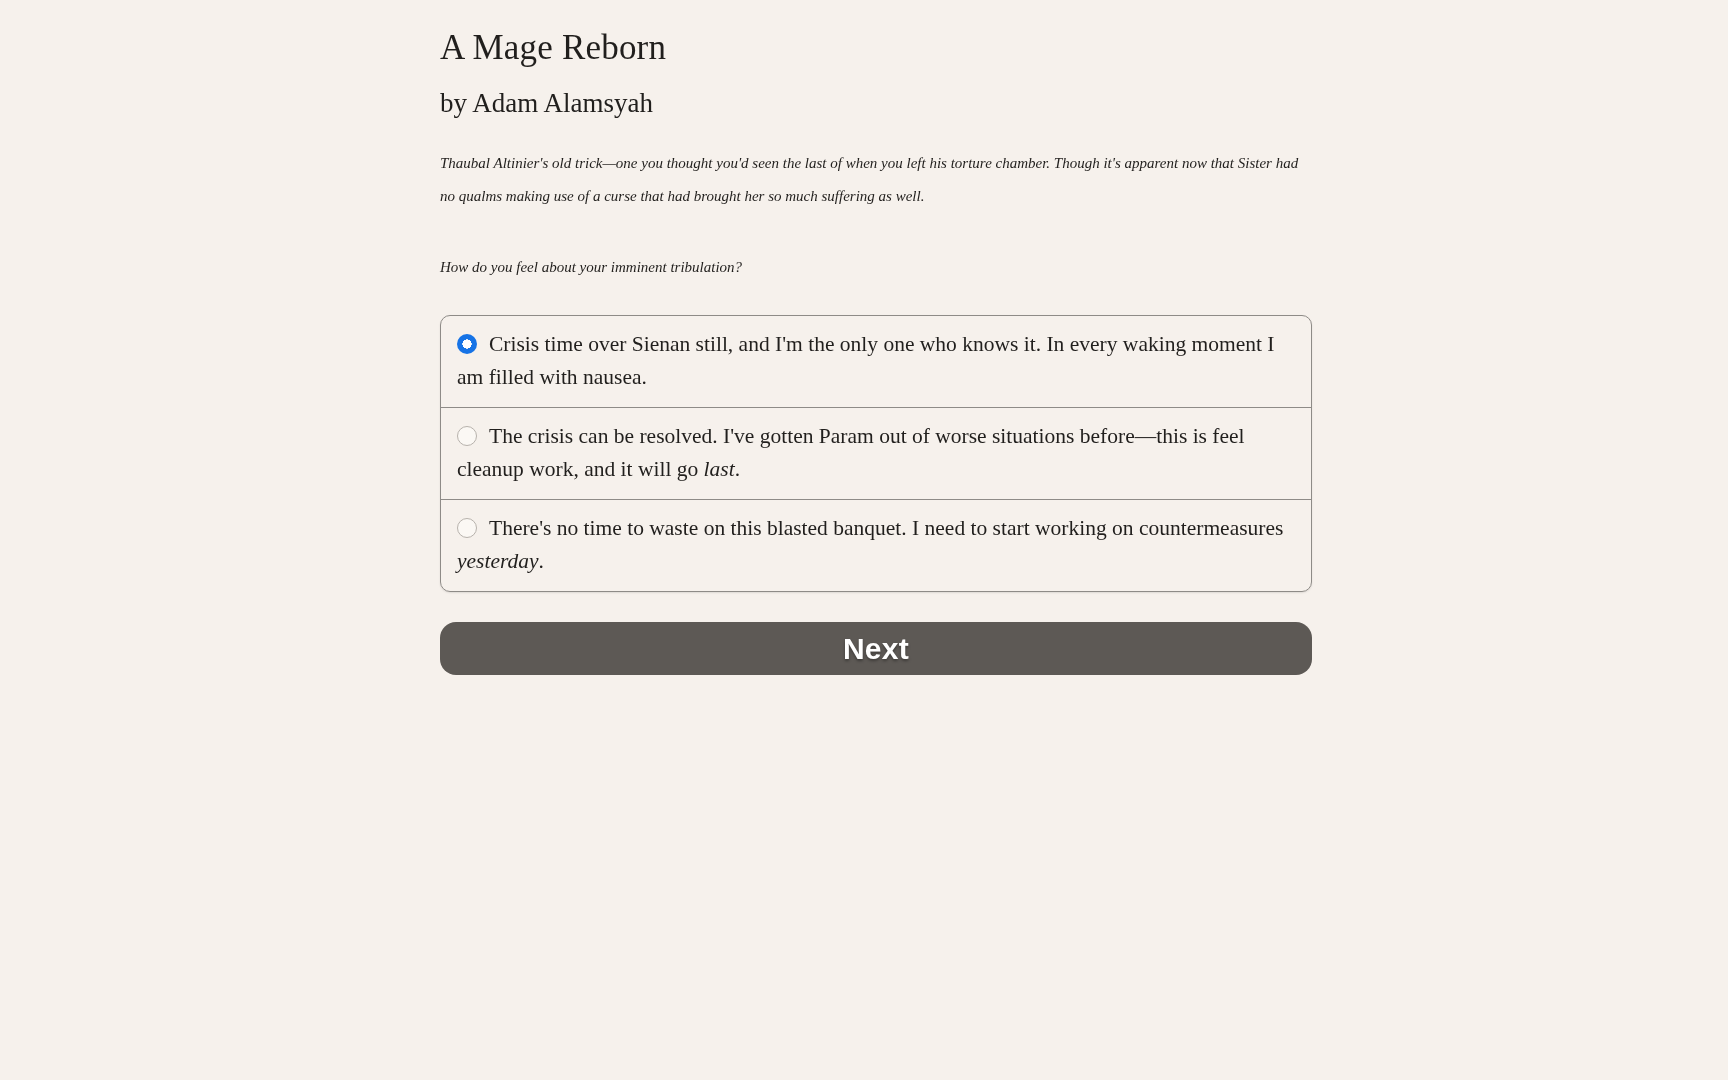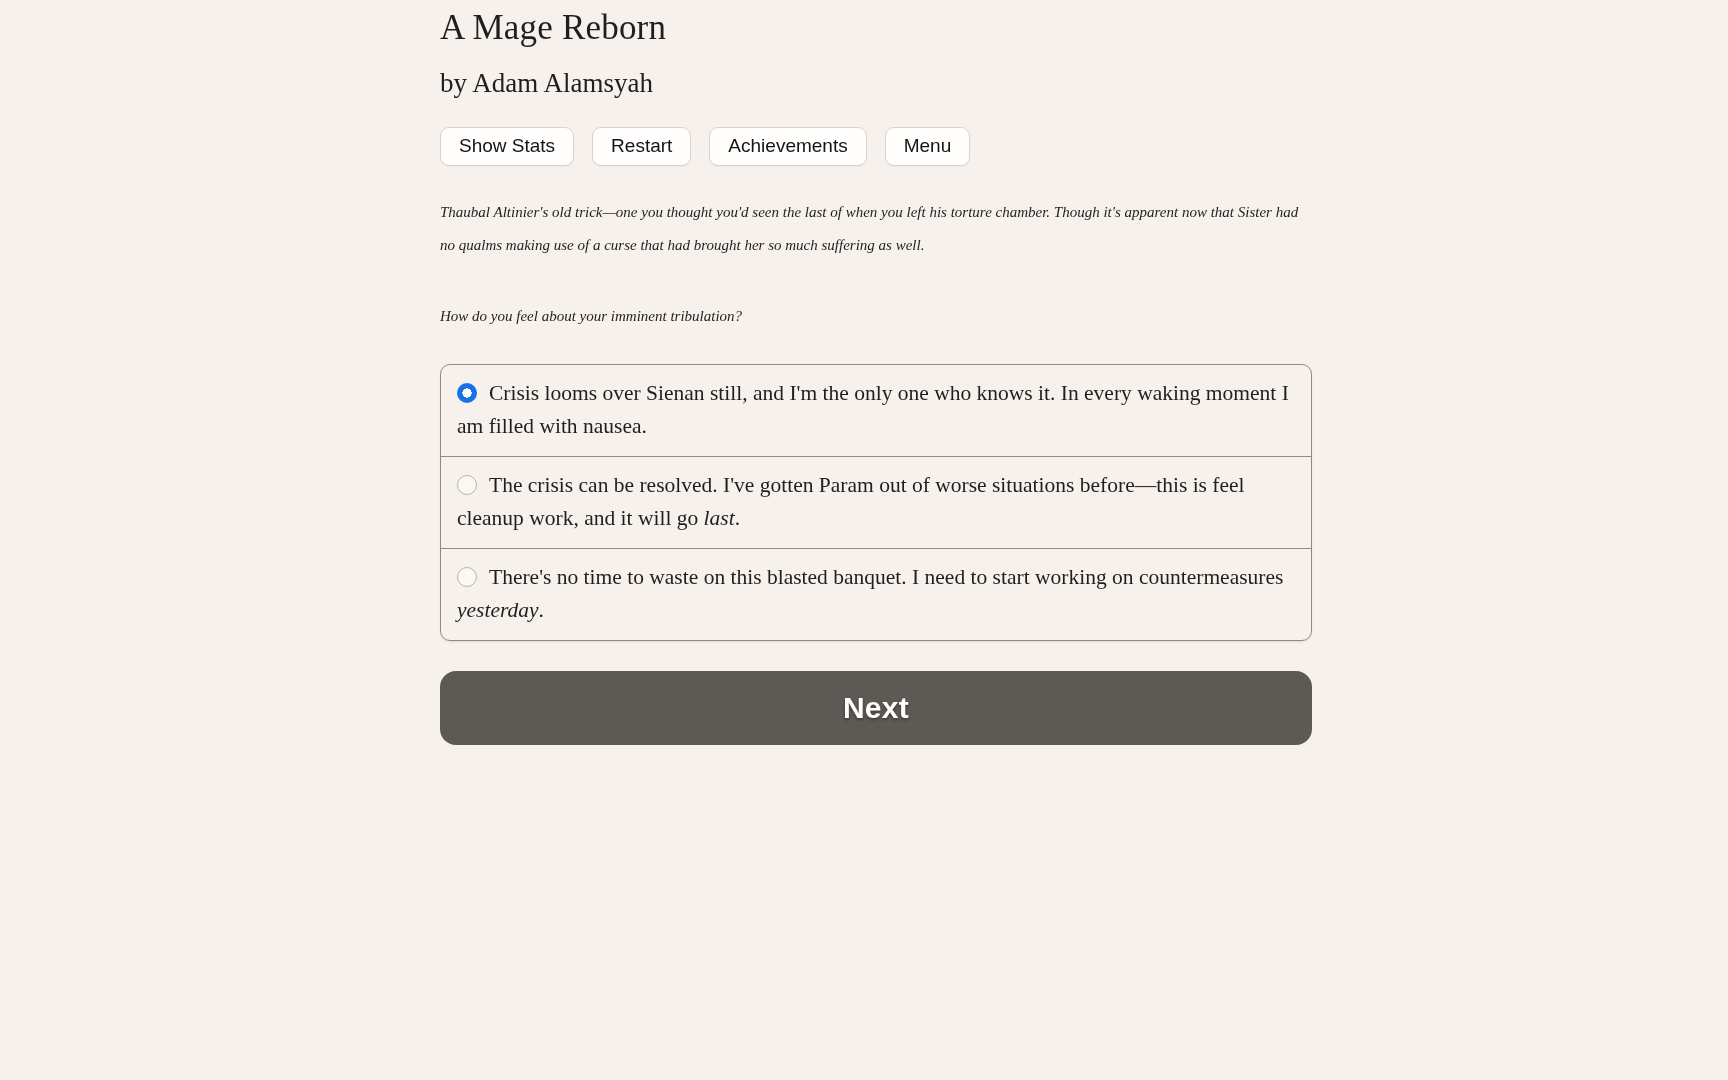--- a/index.html
+++ b/index.html
@@ -6,21 +6,21 @@
   body{
     width:1728px;height:1080px;
     background:#f6f1ec;
     font-family:"Liberation Serif","DejaVu Serif",serif;
     color:#211f1d;
     overflow:hidden;
   }
   .content{
     margin-left:440px;
     width:872px;
-    padding-top:8px;
+    padding-top:28px;
   }
   h1.title{
     font-size:35px;
     font-weight:normal;
     margin:0 0 20px 0;
     letter-spacing:.2px;
   }
   .byline{
     font-size:27px;
     margin:0 0 28px 0;
@@ -80,21 +80,21 @@
   }
   .choice input[type=radio]:checked{
     border:none;
     background:radial-gradient(circle at 50% 50%, #ffffff 0 4.5px, #1673e6 4.7px);
   }
   .choice-text em{font-style:italic;}
   .next-btn{
     display:block;
     width:100%;
     margin-top:30px;
-    height:74px;
+    height:53px;
     background:#5d5955;
     border:none;
     border-radius:16px;
     color:#ffffff;
     font-family:"Liberation Sans","DejaVu Sans",sans-serif;
     font-size:30px;
     font-weight:bold;
     letter-spacing:.3px;
     text-shadow:0 2px 3px rgba(0,0,0,0.35);
     cursor:pointer;
@@ -102,32 +102,26 @@
 </style>
 </head>
 <body>
 
 <div class="content">
 
   <h1 class="title">A Mage Reborn</h1>
 
   <p class="byline">by Adam Alamsyah</p>
 
-  <div class="toolbar">
-    <button type="button">Show Stats</button>
-    <button type="button">Restart</button>
-    <button type="button">Achievements</button>
-    <button type="button">Menu</button>
-  </div>
 
   <p class="para">Thaubal Altinier's old trick—one you thought you'd seen the last of when you left his torture chamber. Though it's apparent now that Sister had no qualms making use of a curse that had brought her so much suffering as well.</p>
 
   <p class="para question">How do you feel about your imminent tribulation?</p>
 
   <div class="choice-box">
-      <label class="choice"><input type="radio" name="choice" checked="" style=""><span class="choice-text"><span>Crisis looms over Sienan still, and I'm the only one who knows it. In every waking moment I am filled with nausea.</span></span></label>
+      <label class="choice"><input type="radio" name="choice" checked="" style=""><span class="choice-text"><span>Crisis time over Sienan still, and I'm the only one who knows it. In every waking moment I am filled with nausea.</span></span></label>
       <label class="choice"><input type="radio" name="choice" style=""><span class="choice-text"><span>The crisis can be resolved. I've gotten Param out of worse situations before—this is feel cleanup work, and it will go </span><em>last</em><span>.</span></span></label>
       <label class="choice"><input type="radio" name="choice" style=""><span class="choice-text"><span>There's no time to waste on this blasted banquet. I need to start working on countermeasures </span><em>yesterday</em><span>.</span></span></label>
     </div>
 
   <button type="button" class="next-btn">Next</button>
 
 </div>
 
 </body></html>

